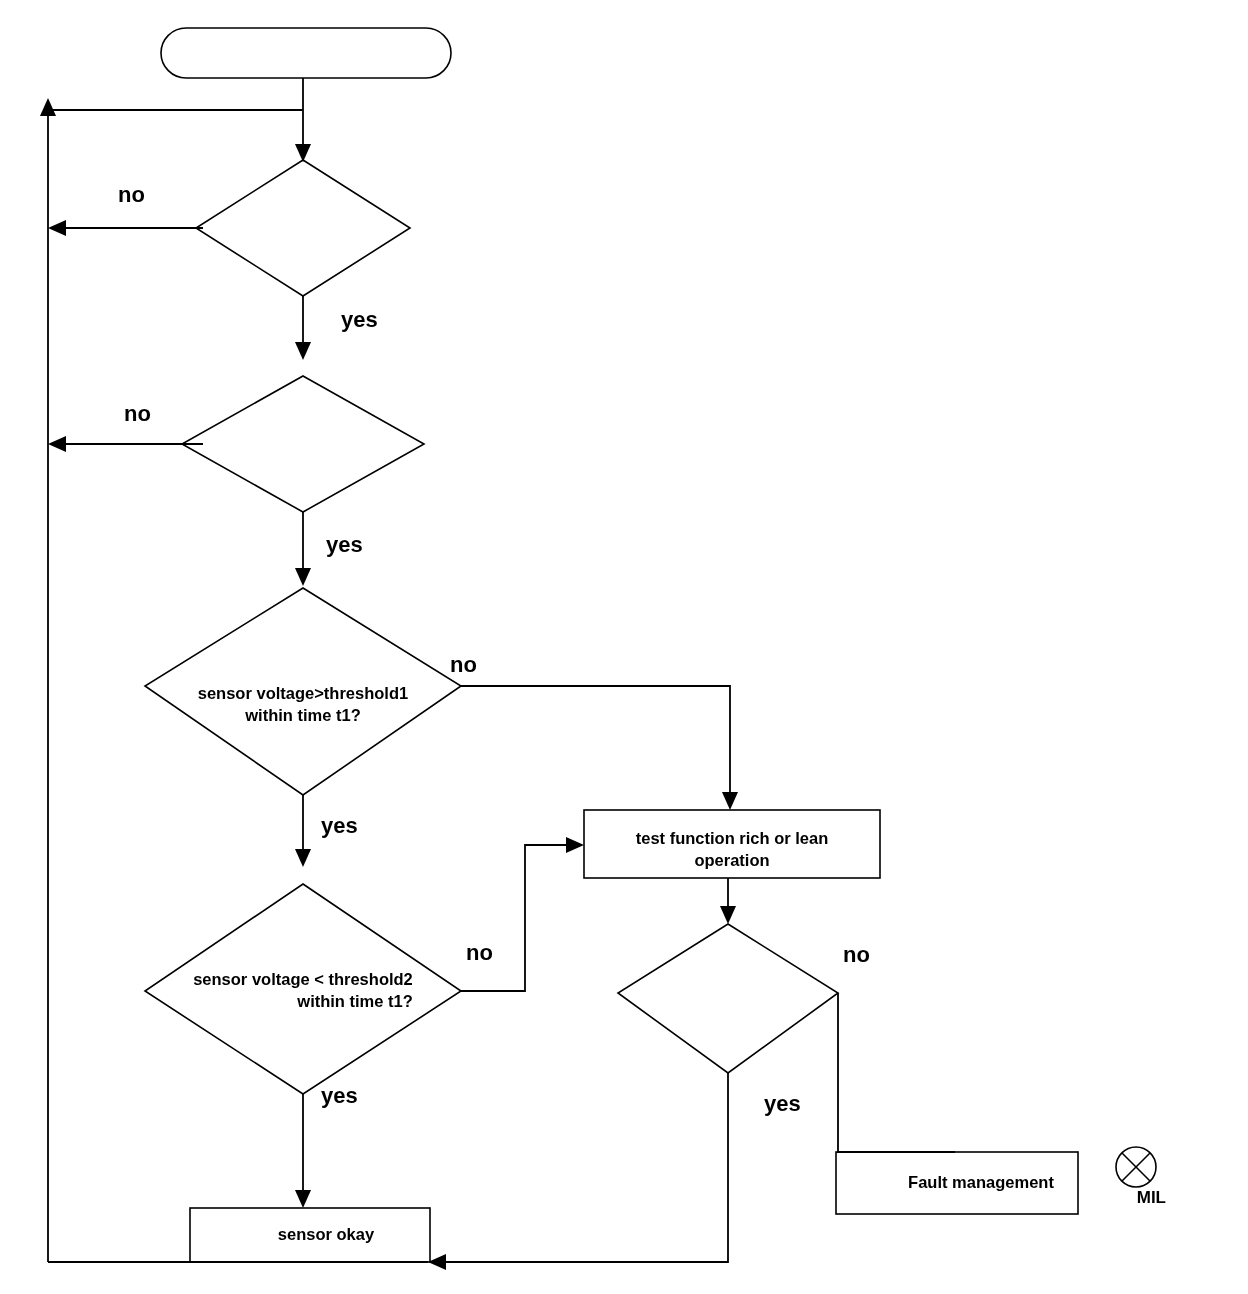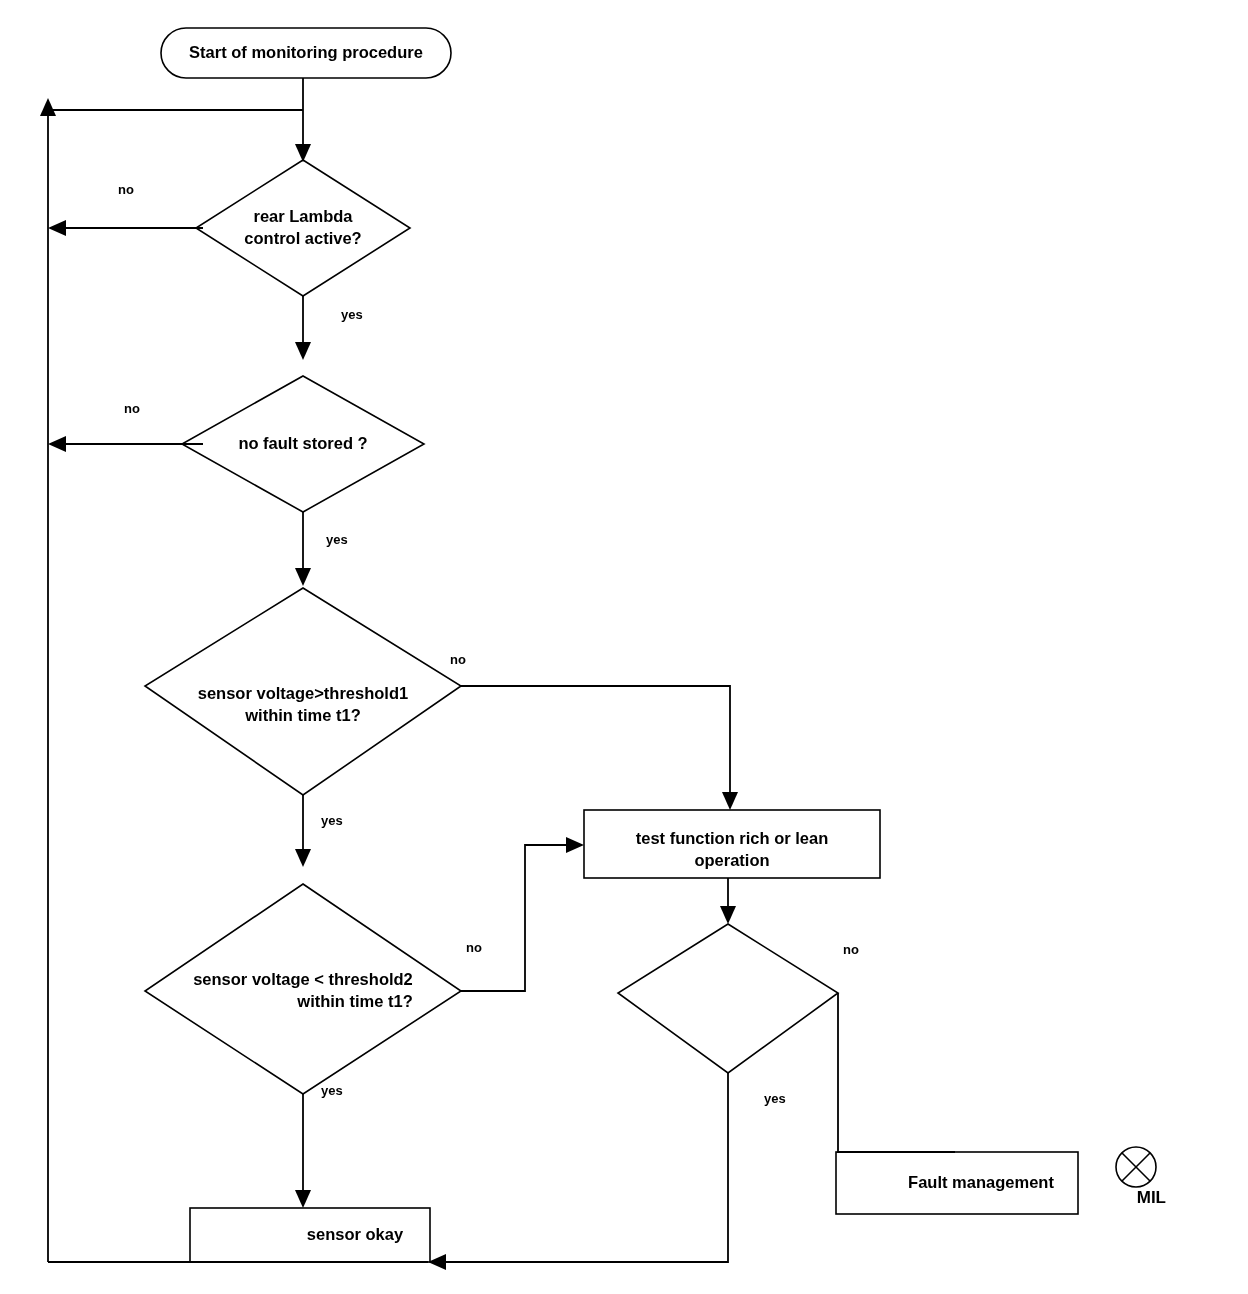--- a/index.html
+++ b/index.html
@@ -47,21 +47,21 @@
     white-space: pre-line;
     pointer-events: none;
     display: flex;
     align-items: center;
     justify-content: center;
   }
   .edge-label {
     position: absolute;
     color: #000000;
     font-family: "Liberation Sans", sans-serif;
-    font-size: 13px;
+    font-size: 22px;
     font-weight: 700;
     line-height: 1.2;
     white-space: nowrap;
   }
   .mil-label {
     position: absolute;
     color: #000000;
     font-family: "Liberation Sans", sans-serif;
     font-size: 17px;
     font-weight: 700;
@@ -138,38 +138,34 @@
     <rect class="shape-line" x="836" y="1152" width="242" height="62"></rect>
 
     <g>
       <circle class="shape-line" cx="1136" cy="1167" r="20"></circle>
       <line class="shape-line" x1="1122" y1="1153" x2="1150" y2="1181"></line>
       <line class="shape-line" x1="1150" y1="1153" x2="1122" y2="1181"></line>
     </g>
 
   </svg>
 
-  <div class="node-text" style="left:166px; top:28px; width:280px; height:50px;">Start of monitoring procedure</div>
 
-  <div class="node-text" style="left:213px; top:198px; width:180px; height:60px;">rear Lambda
-control active?</div>
 
-  <div class="node-text" style="left:193px; top:428px; width:220px; height:32px;">no fault stored ?</div>
 
   <div class="node-text" style="left:163px; top:675px; width:280px; height:60px;">sensor voltage&gt;threshold1
 within time t1?</div>
 
   <div class="node-text" style="left:163px; top:961px; width:280px; height:60px;text-align:right;">sensor voltage &lt; threshold2
 within time t1?</div>
 
   <div class="node-text" style="left:590px; top:810px; width:284px; height:80px;">test function rich or lean
 operation</div>
 
 
-  <div class="node-text" style="left:190px; top:1208px; width:272px; height:54px;margin-left:29px;">sensor okay</div>
+  <div class="node-text" style="left:190px; top:1208px; width:272px; height:54px;">sensor okay</div>
 
   <div class="node-text" style="left:836px; top:1152px; width:242px; height:62px;padding-left:24px;">Fault management</div>
 
   <div class="mil-label" style="left:1106px; top:1188px; width:60px;">MIL</div>
 
   <div class="edge-label" style="left:118px; top:182px;">no</div>
 
   <div class="edge-label" style="left:341px; top:307px;">yes</div>
 
   <div class="edge-label" style="left:124px; top:401px;">no</div>

